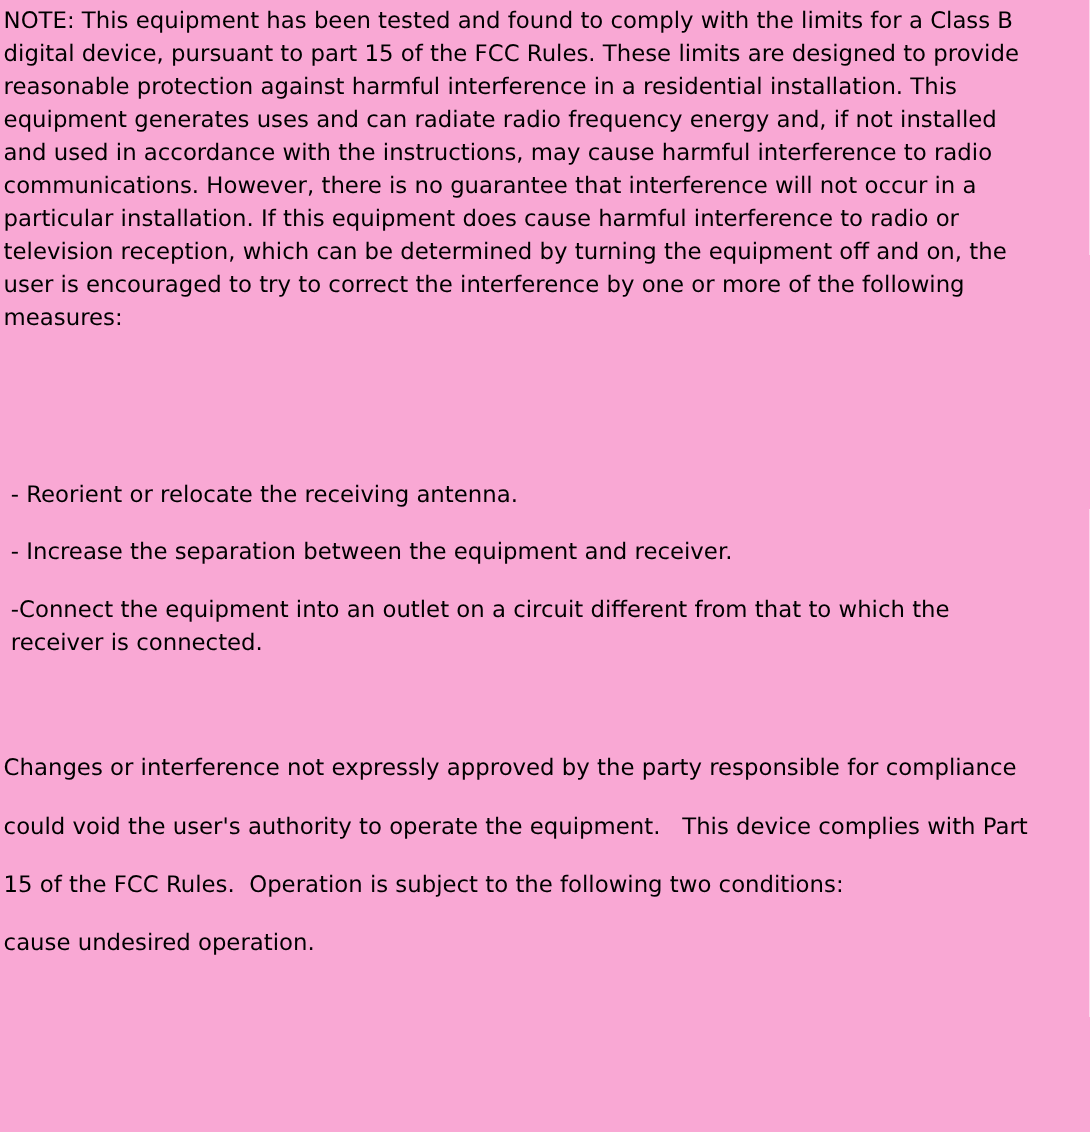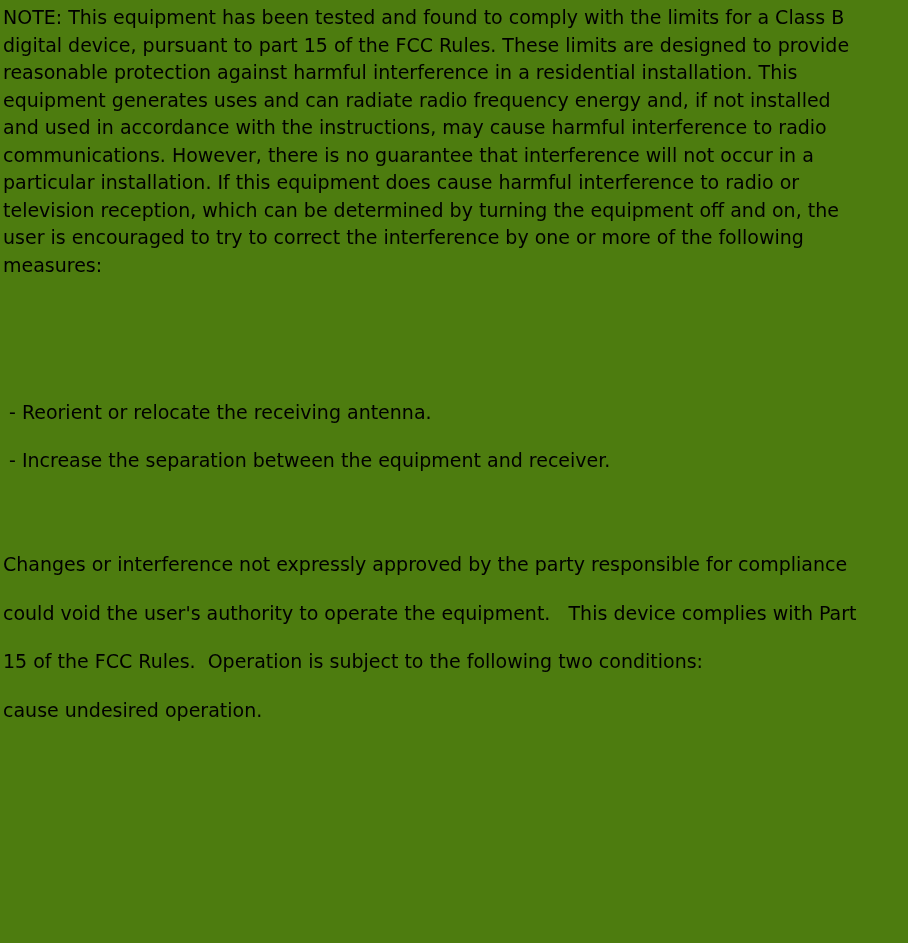--- a/index.html
+++ b/index.html
@@ -9,21 +9,21 @@
     color: #000000;
     font-family: "DejaVu Sans", "Liberation Sans", sans-serif;
   }
   .page {
     position: relative;
     width: 908px;
     height: 943px;
     box-sizing: border-box;
     padding: 4px 2px 0 3px;
     overflow: hidden;
-    background: #4d7c0f;
+    background: #f9a8d4;
   }
   .note-paragraph {
     margin: 0;
     font-size: 19px;
     line-height: 27.5px;
     max-width: 856px;
     letter-spacing: 0px;
   }
   .measures {
     margin-top: 119px;
@@ -47,20 +47,21 @@
 </head>
 <body>
 
 <div class="page">
 
   <p class="note-paragraph">NOTE: This equipment has been tested and found to comply with the limits for a Class B digital device, pursuant to part 15 of the FCC Rules. These limits are designed to provide reasonable protection against harmful interference in a residential installation. This equipment generates uses and can radiate radio frequency energy and, if not installed and used in accordance with the instructions, may cause harmful interference to radio communications. However, there is no guarantee that interference will not occur in a particular installation. If this equipment does cause harmful interference to radio or television reception, which can be determined by turning the equipment off and on, the user is encouraged to try to correct the interference by one or more of the following measures:</p>
 
   <div class="measures">
     <p class="measure-item">- Reorient or relocate the receiving antenna.</p>
     <p class="measure-item">- Increase the separation between the equipment and receiver.</p>
+    <p class="measure-item">-Connect the equipment into an outlet on a circuit different from that to which the receiver is connected.</p>
   </div>
 
   <div class="closing">
     <p class="closing-line">Changes or interference not expressly approved by the party responsible for compliance</p>
     <p class="closing-line">could void the user's authority to operate the equipment.   This device complies with Part</p>
     <p class="closing-line">15 of the FCC Rules.  Operation is subject to the following two conditions:</p>
     <p class="closing-line">cause undesired operation.</p>
   </div>
 
 </div>

